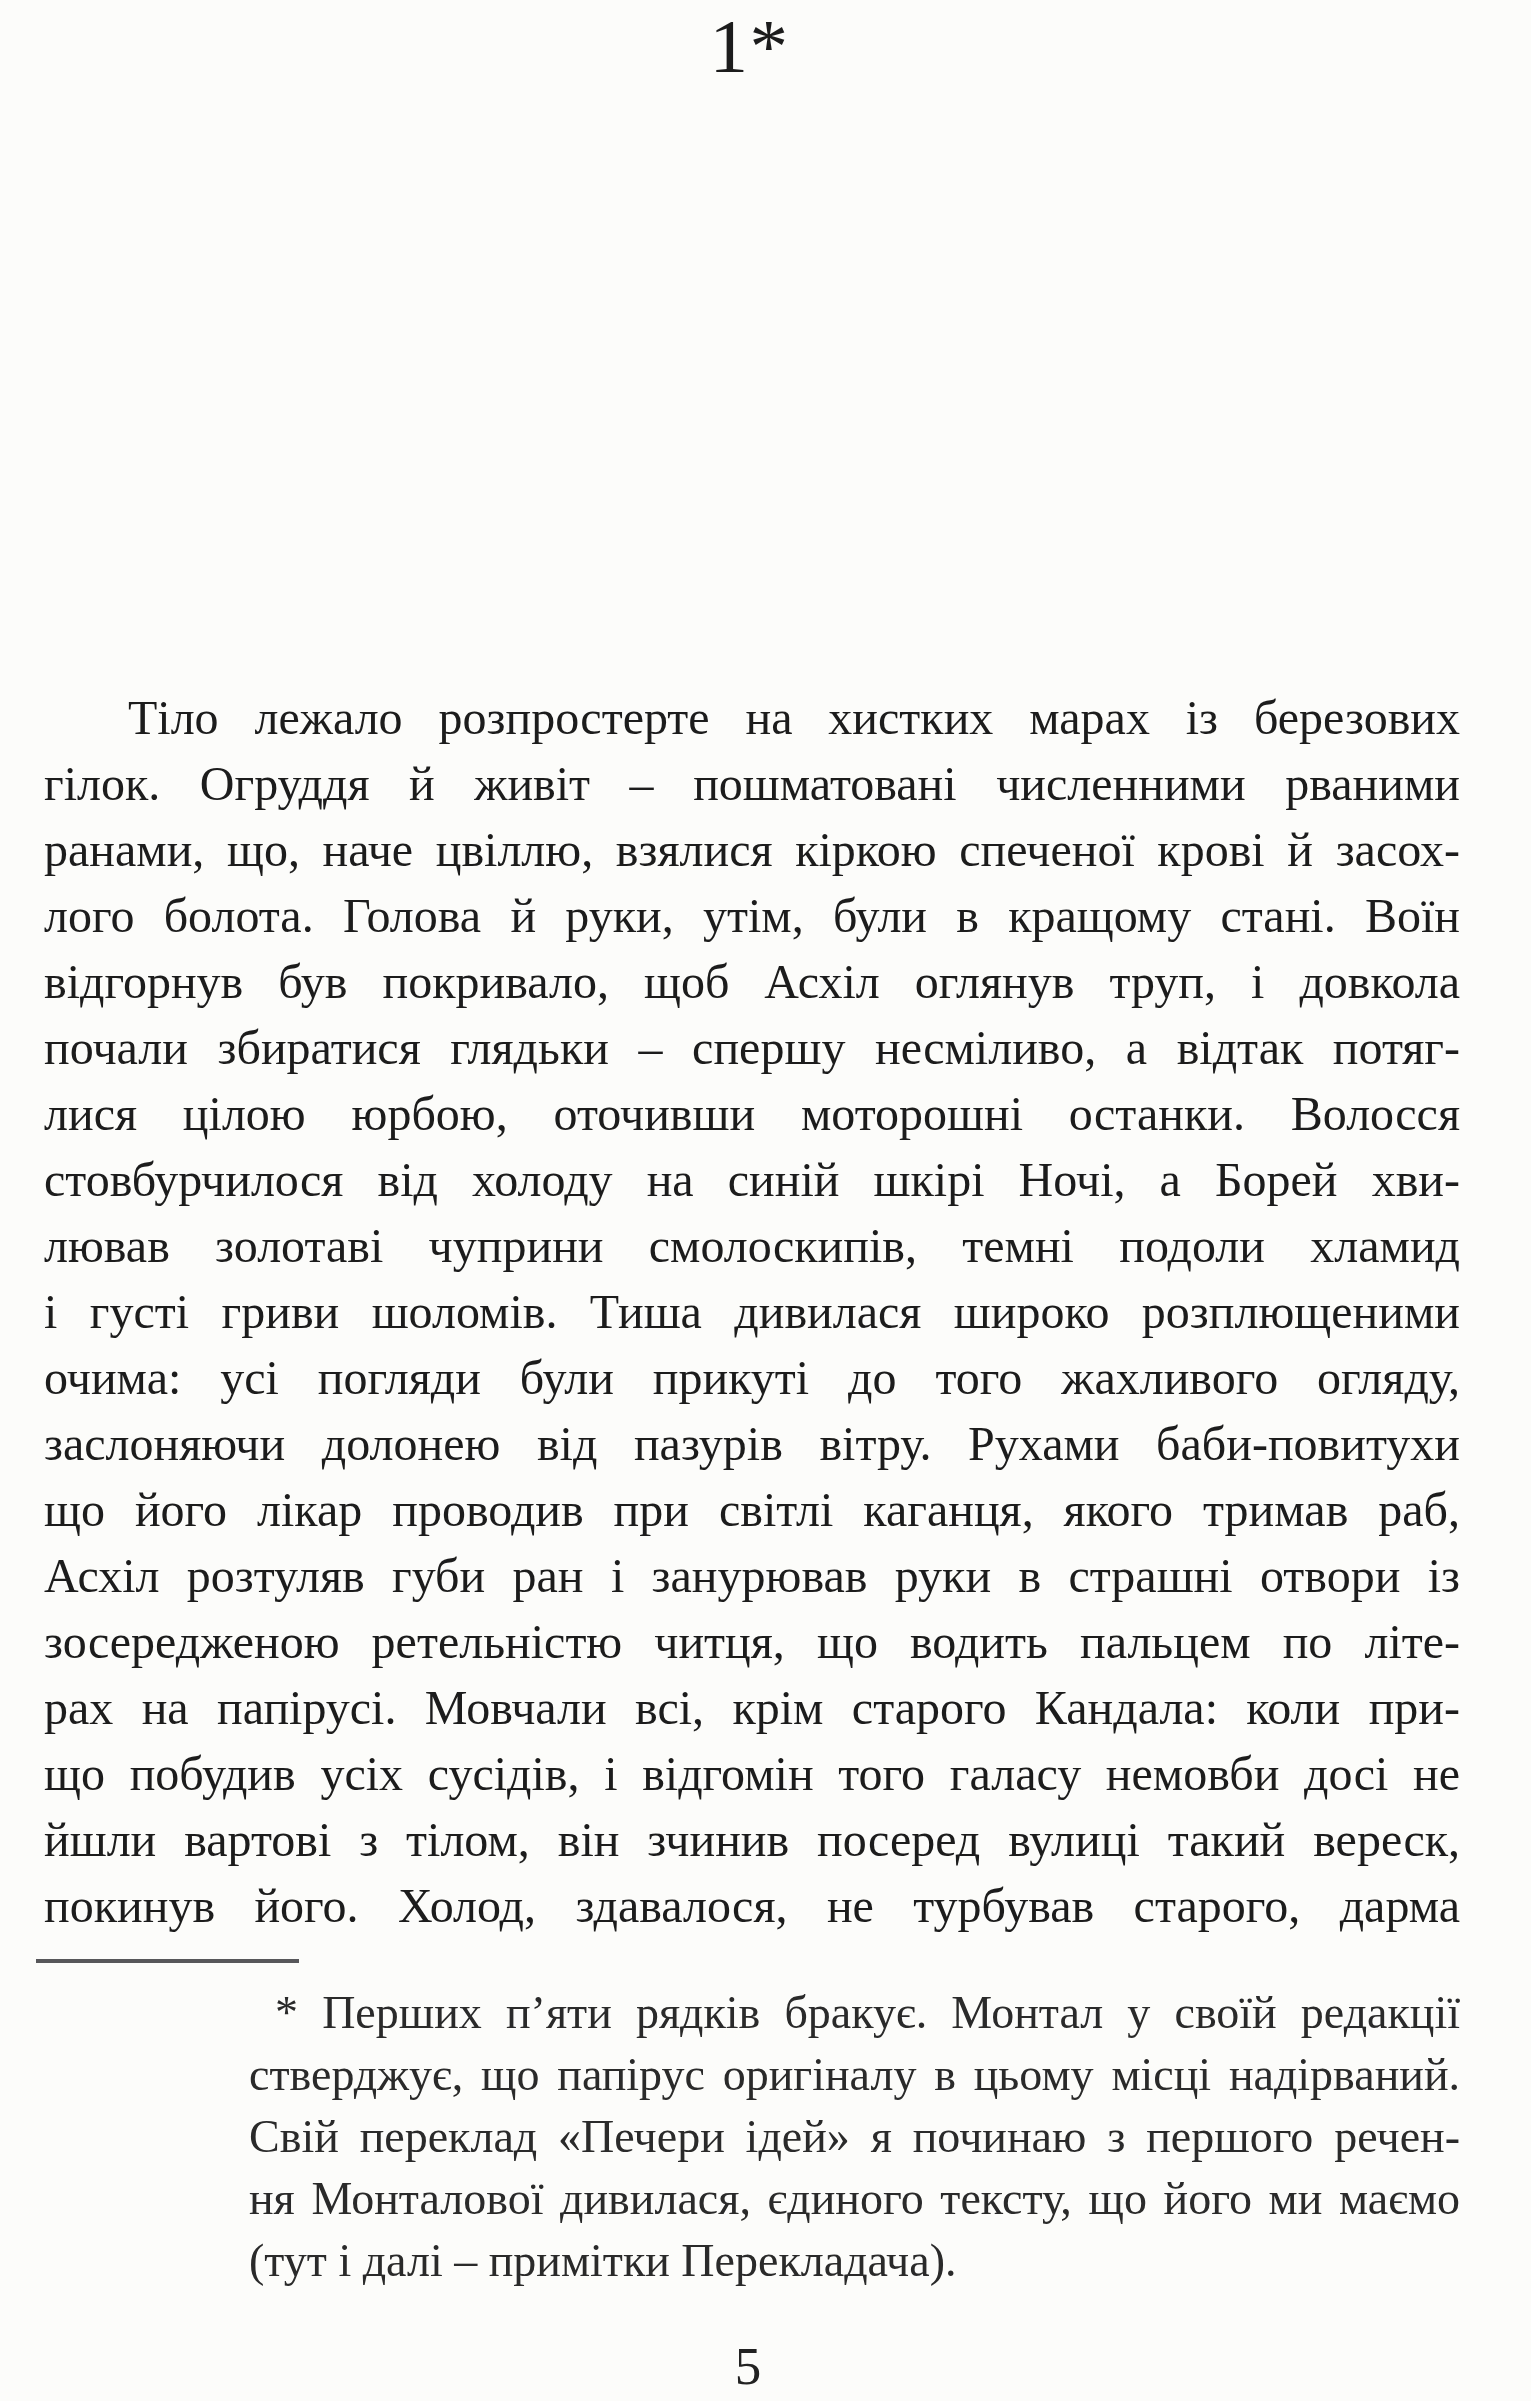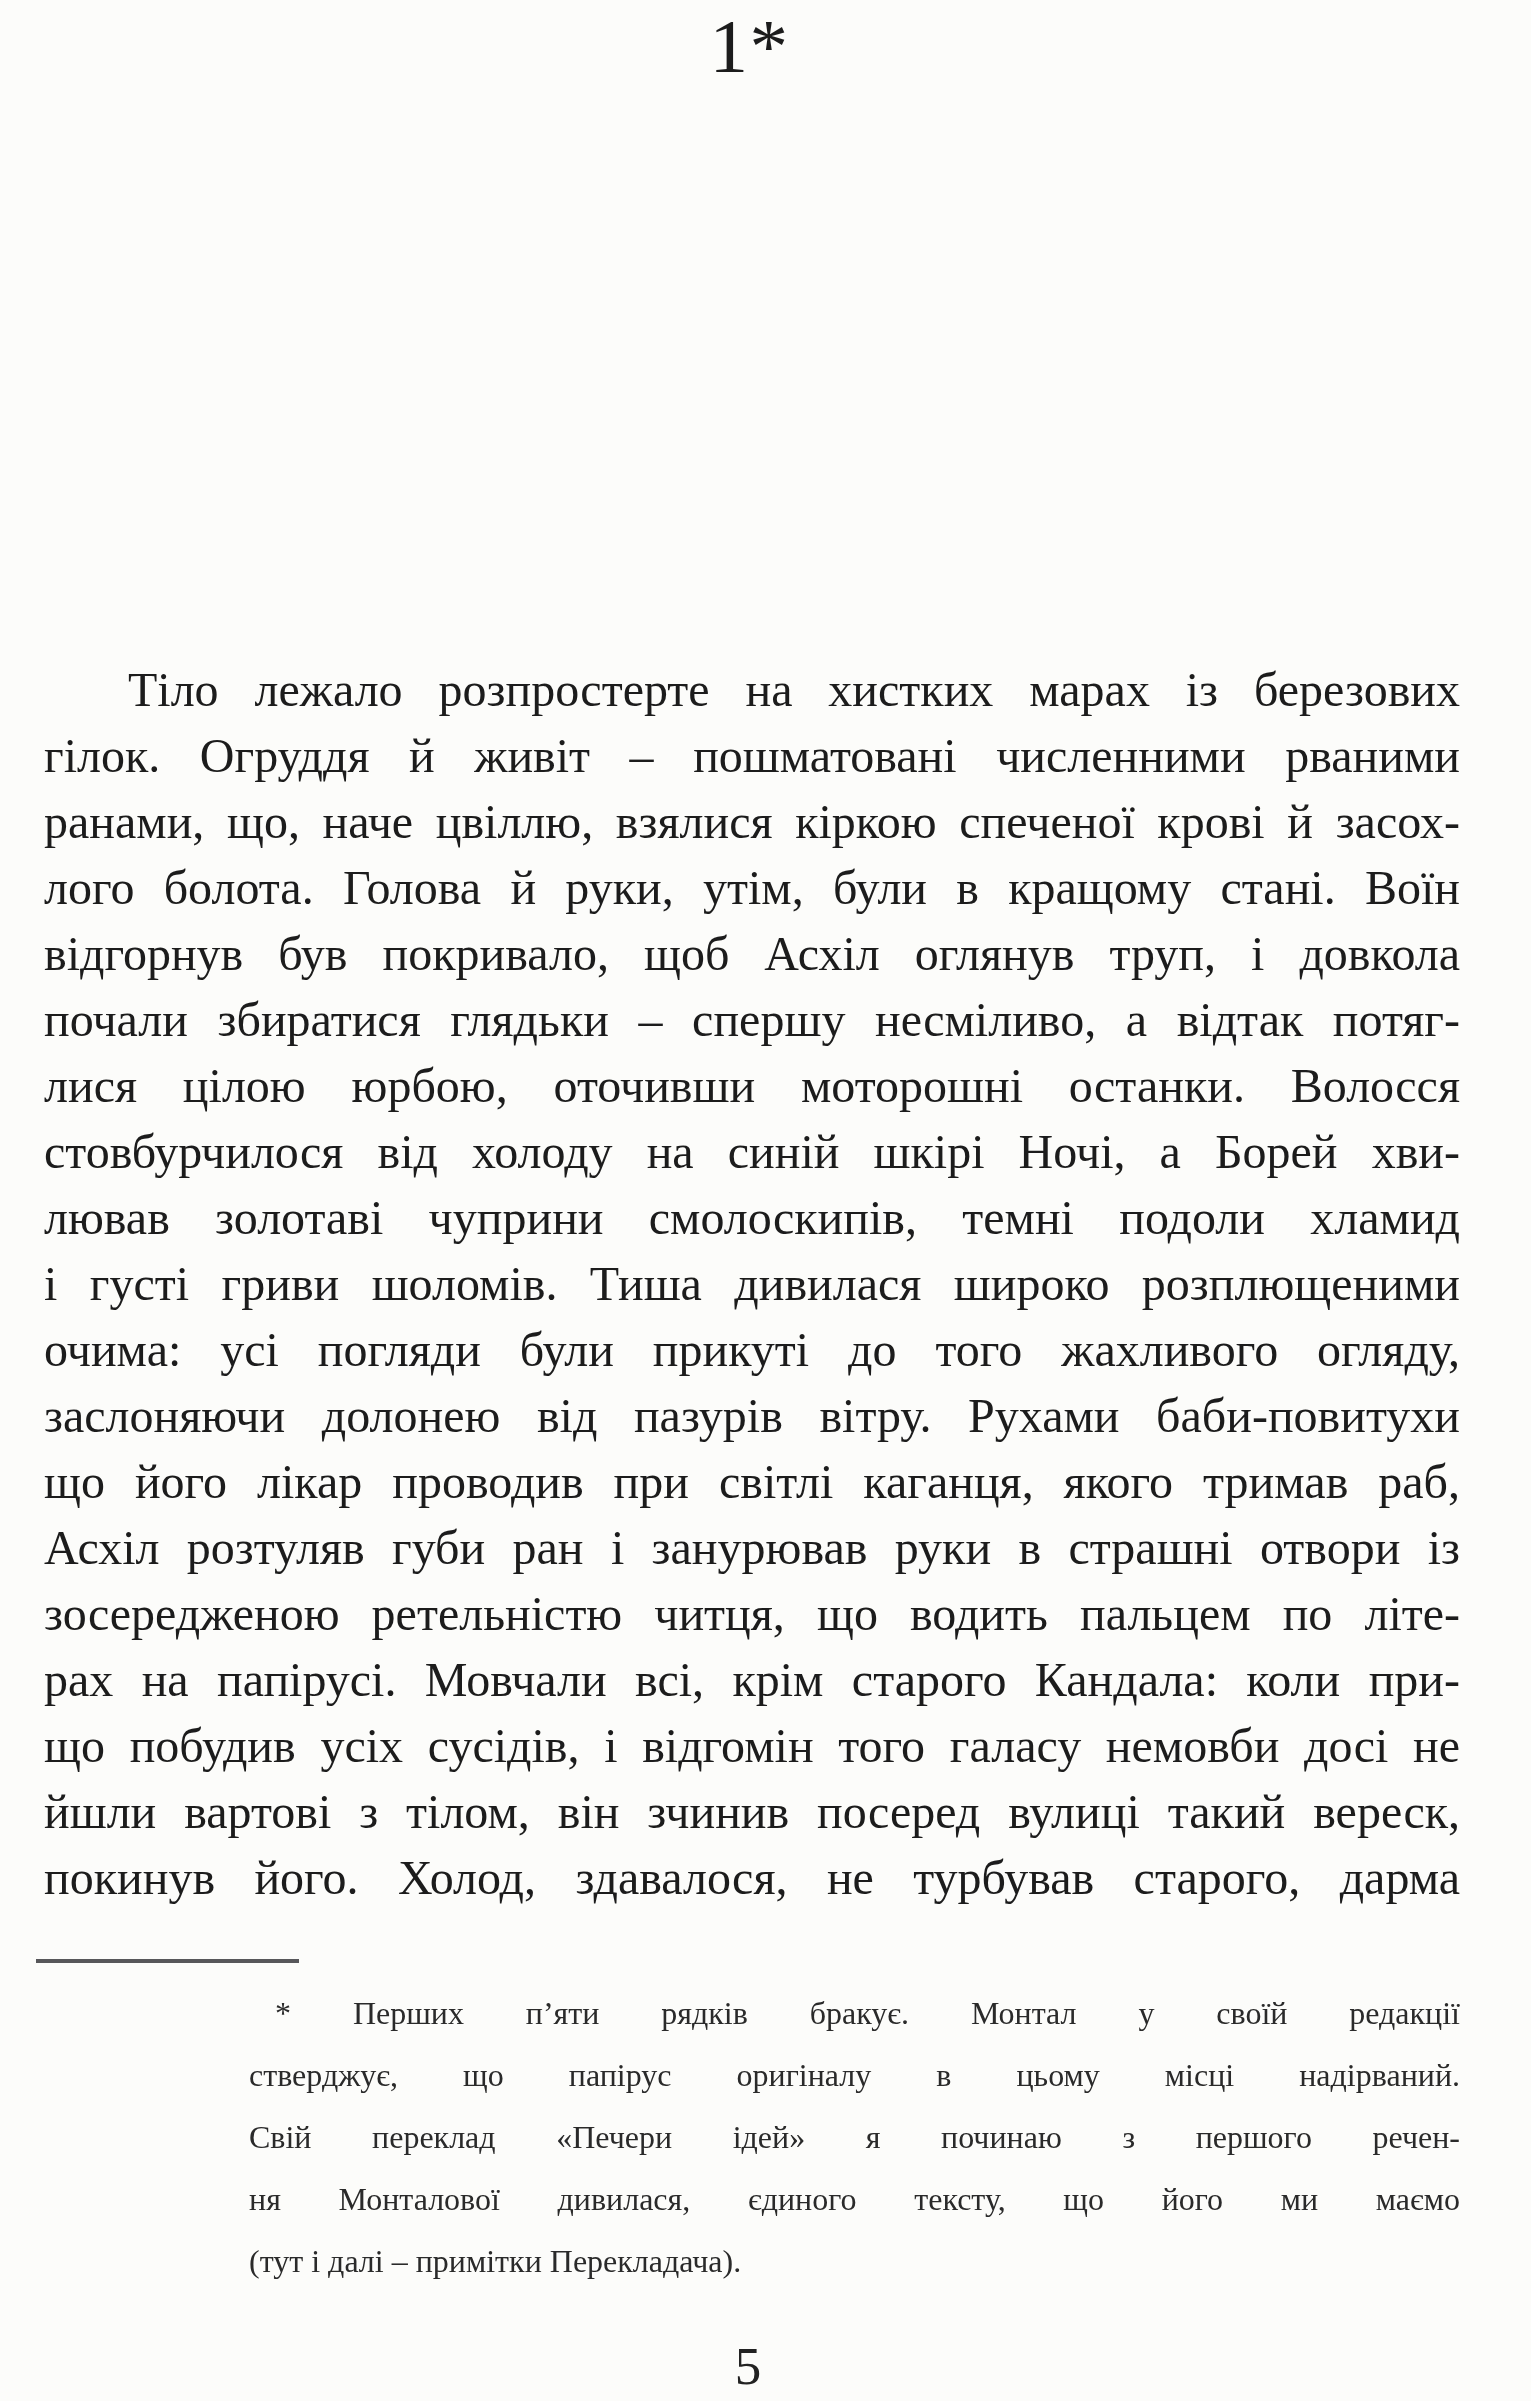--- a/index.html
+++ b/index.html
@@ -23,21 +23,21 @@
     width: 1499px;
     text-align: center;
     font-size: 77px;
     line-height: 80px;
     letter-spacing: 1.6px;
     color: #1c1c1c;
   }
   .body-text {
     position: absolute;
     left: 44px;
-    top: 657px;
+    top: 685px;
     width: 1416px;
     font-size: 48px;
     line-height: 66px;
   }
   .line {
     text-align: justify;
     text-align-last: justify;
     text-justify: inter-word;
     height: 66px;
     overflow: hidden;
@@ -51,21 +51,21 @@
     top: 1959px;
     width: 263px;
     height: 4px;
     background: #57575a;
   }
   .footnote {
     position: absolute;
     left: 249px;
     top: 1982px;
     width: 1211px;
-    font-size: 32px;
+    font-size: 46px;
     line-height: 62px;
     color: #2a2a2a;
   }
   .fline {
     text-align: justify;
     text-align-last: justify;
     text-justify: inter-word;
     height: 62px;
     overflow: hidden;
   }

